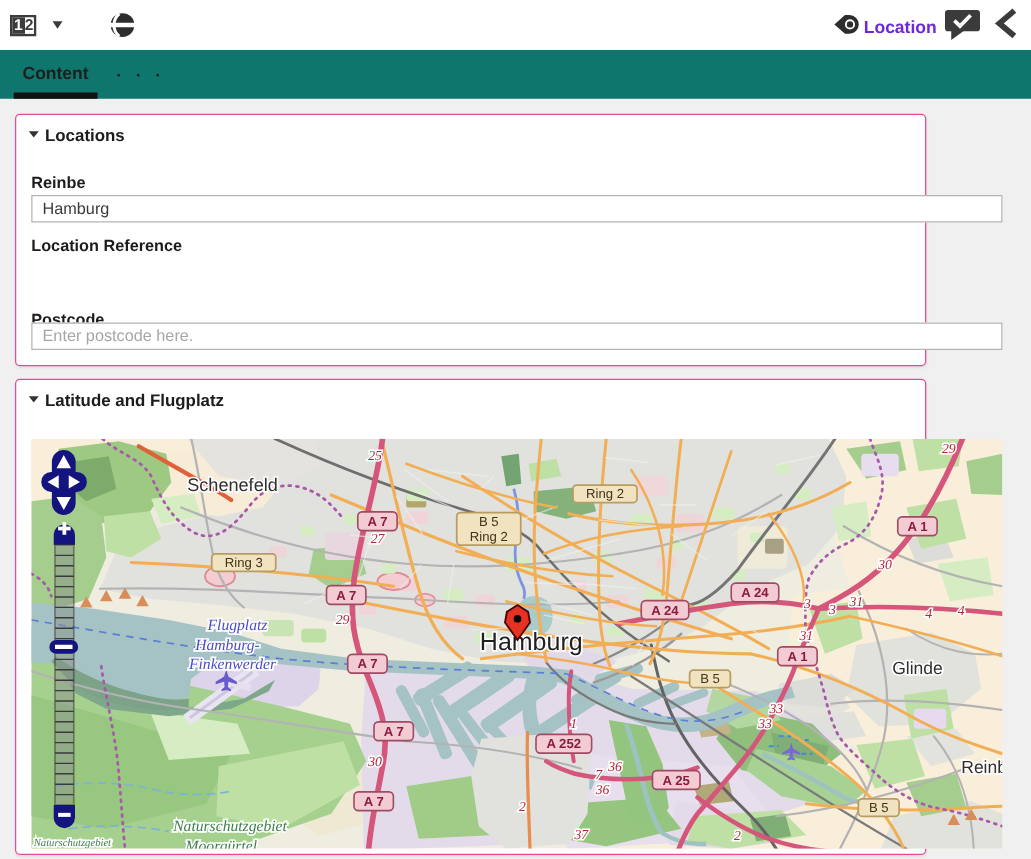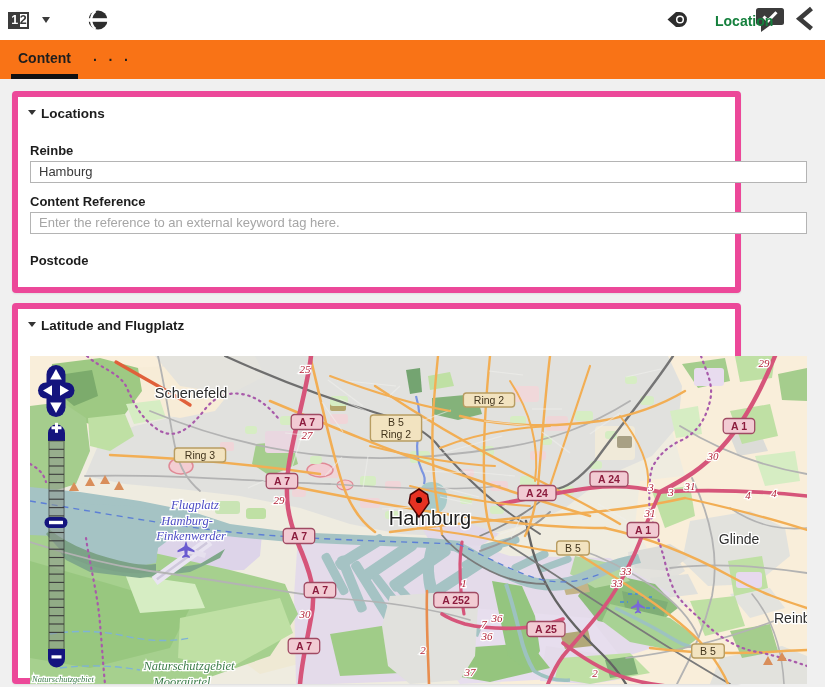--- a/index.html
+++ b/index.html
@@ -2,33 +2,33 @@
 <html><head>
 <meta charset="utf-8">
 <style>
 * { margin:0; padding:0; box-sizing:border-box; }
 html,body { width:825px; height:687px; font-family:"Liberation Sans",sans-serif; background:#f0f0f0; overflow:hidden; position:relative; }
 .hdr { position:absolute; left:0; top:0; width:825px; height:40px; background:#fff; }
 .numbox { position:absolute; left:8px; top:12px; width:21px; height:17px; border:2px solid #3b3b3b; display:flex; font:bold 12.5px "Liberation Sans",sans-serif; }
 .numbox .n1 { width:9.5px; background:#3b3b3b; color:#fff; text-align:center; line-height:13px; }
 .numbox .n2 { width:7.5px; background:#fff; color:#3b3b3b; text-align:center; line-height:13px; }
 .caret { position:absolute; left:42px; top:17px; width:0; height:0; border-left:4.5px solid transparent; border-right:4.5px solid transparent; border-top:6px solid #3b3b3b; }
-.tabbar { position:absolute; left:0; top:40px; width:825px; height:39px; background:#f97316; }
+.tabbar { position:absolute; left:0; top:40px; width:825px; height:39px; background:#0f766e; }
 .tab { position:absolute; left:11px; top:0; height:39px; padding:0 7px; font:bold 14px "Liberation Sans",sans-serif; color:#1e1e1e; line-height:37px; border-bottom:5px solid #111; }
 .dots { position:absolute; left:93px; top:15px; font:bold 14px "Liberation Sans",sans-serif; color:#1e1e1e; letter-spacing:3.5px; line-height:10px; }
-.panel { position:absolute; left:12px; width:729px; background:#fff; border:6px solid #ec4899; border-radius:4px; box-shadow:0 1px 2px rgba(0,0,0,0.07); }
+.panel { position:absolute; left:12px; width:729px; background:#fff; border:1px solid #ec4899; border-radius:4px; box-shadow:0 1px 2px rgba(0,0,0,0.07); }
 .p1 { top:91px; height:202px; }
 .p2 { top:303px; height:381px; }
 .phead { position:absolute; left:23px; top:9px; font:bold 13.5px "Liberation Sans",sans-serif; color:#1c1c1c; }
 .tri { position:absolute; left:10px; top:13px; width:0; height:0; border-left:4.5px solid transparent; border-right:4.5px solid transparent; border-top:5.5px solid #333; }
 .lbl { position:absolute; left:12px; font:bold 13px "Liberation Sans",sans-serif; color:#1c1c1c; }
 .inp { position:absolute; left:12px; width:777px; height:22px; border:1px solid #b4b4b4; background:#fff; font:13px "Liberation Sans",sans-serif; color:#3a3a3a; line-height:20px; padding-left:8px; }
 .ph { color:#a6a6a6; }
 .mapwrap { position:absolute; left:12px; top:47px; width:777px; height:328px; overflow:hidden; }
-.loctxt { position:absolute; left:691px; top:12.5px; font:bold 14px "Liberation Sans",sans-serif; color:#15803d;margin-left:24px; }
+.loctxt { position:absolute; left:691px; top:12.5px; font:bold 14px "Liberation Sans",sans-serif; color:#6d28d9; }
 </style>
 </head>
 <body>
 <div class="hdr">
   <div class="numbox">
       <div class="n1">1</div>
       <div class="n2">2</div>
     </div>
   <div class="caret"></div>
   <svg width="825" height="40" style="position:absolute;left:0;top:0">
@@ -56,23 +56,23 @@
 </div>
 <div class="tabbar">
   <div class="tab">Content</div>
   <div class="dots">· · ·</div>
 </div>
 <div class="panel p1">
   <div class="tri"></div>
   <div class="phead">Locations</div>
   <div class="lbl" style="top:46px">Reinbe</div>
   <div class="inp" style="top:64px">Hamburg</div>
-  <div class="lbl" style="top:97px">Content Reference</div>
-  <div class="inp ph" style="top:115px">Enter the reference to an external keyword tag here.</div>
+  <div class="lbl" style="top:97px">Location Reference</div>
   <div class="lbl" style="top:156px">Postcode</div>
+  <div class="inp ph" style="top:166px">Enter postcode here.</div>
 </div>
 <div class="panel p2">
   <div class="tri"></div>
   <div class="phead">Latitude and Flugplatz</div>
   <div class="mapwrap">
   <svg id="map" width="777" height="328" viewBox="0 0 777 328">
 
 <rect width="777" height="328" fill="#efece0"></rect>
 <path d="M0,0 L160,0 L150,30 L100,52 L60,75 L20,60 L0,66 Z" fill="#f9eeda"></path>
 <path d="M60,75 L100,52 L150,30 L160,0 L340,0 L330,35 L280,60 L220,80 L160,90 L100,95 Z" fill="#eceadf"></path>

